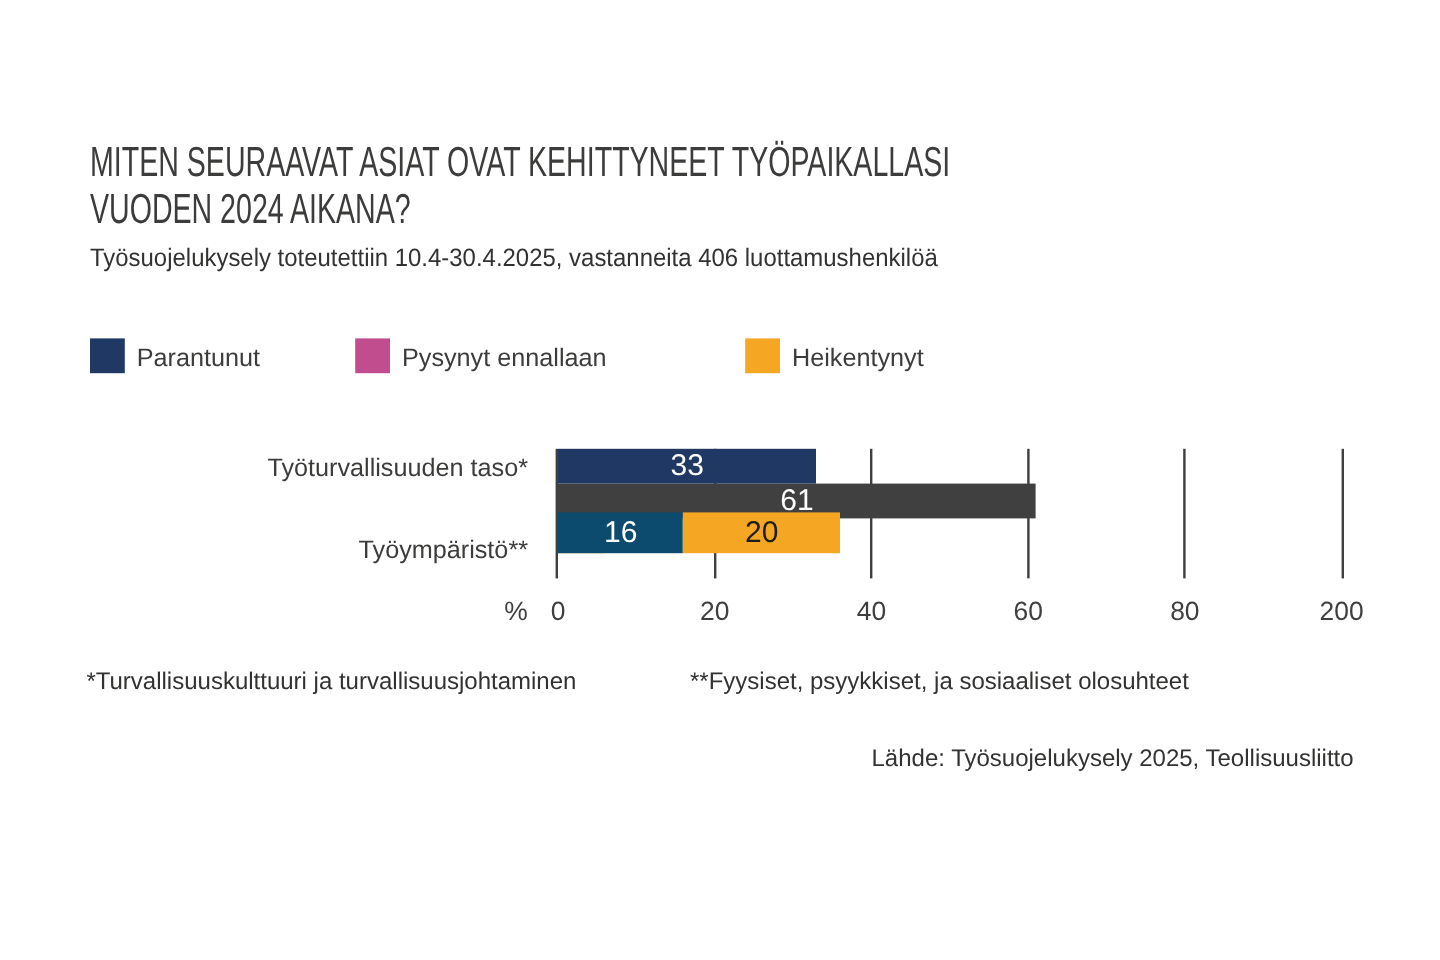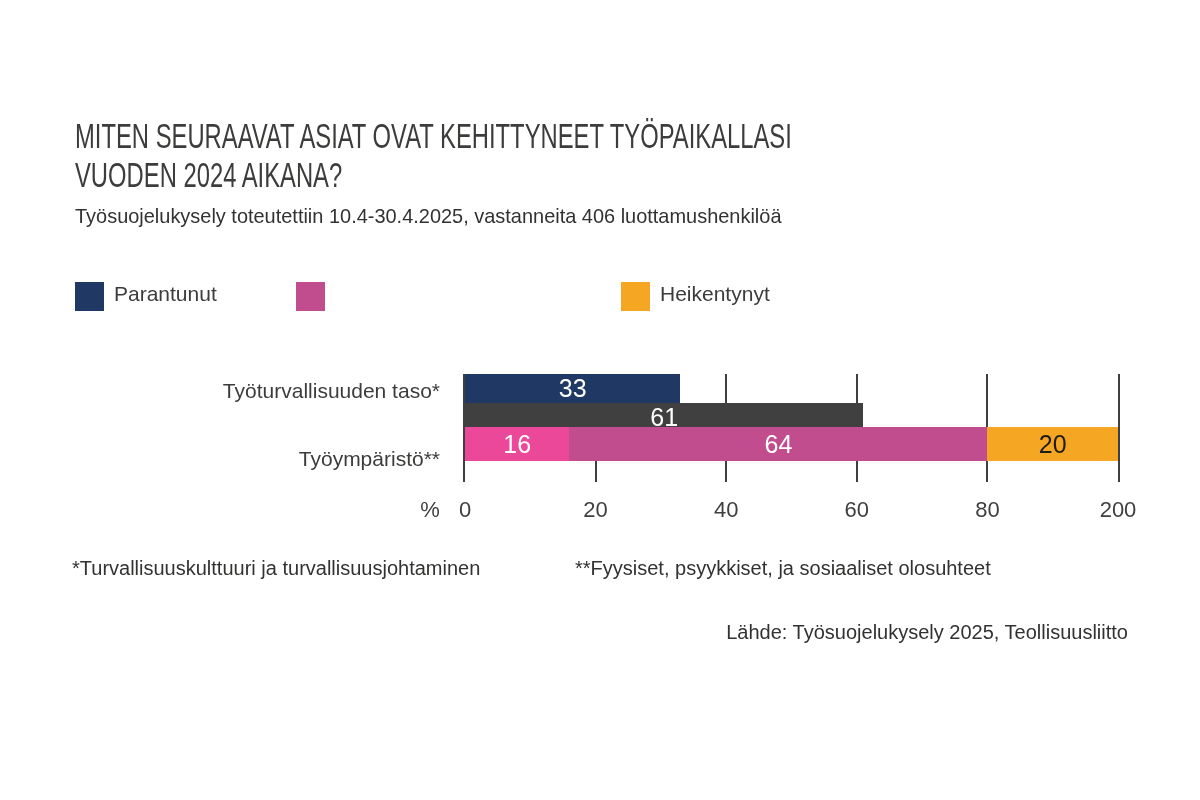--- a/index.html
+++ b/index.html
@@ -13,21 +13,21 @@
     left:75px;top:116px;font-size:35px;line-height:39px;font-weight:400;
     color:#3c3c3b;white-space:nowrap;transform:scaleX(0.68);transform-origin:left top;
     letter-spacing:0;
   }
   
   .subtitle{
     left:75px;top:204px;font-size:21px;color:#323231;white-space:nowrap;
     transform:scaleX(0.95);transform-origin:left top;
   }
   
-  .legend-item{top:282px;height:29px;display:flex;align-items:flex-start;}
+  .legend-item{top:282px;height:29px;display:flex;align-items:flex-end;}
   .legend-item .swatch{width:29px;height:29px;display:inline-block;flex:0 0 auto;}
   .legend-item .legend-label{margin-left:10px;font-size:21px;color:#3c3c3b;white-space:nowrap;}
   #legend-0{left:75px;} #legend-1{left:296px;} #legend-2{left:585px;padding-left:36px;}
   
   .grid-layer{left:465px;top:374px;width:653px;height:108px;z-index:0;}
   .gridline{position:absolute;top:0;width:2px;height:108px;background:#3f3f3f;}
   .bar-track{left:465px;width:653px;height:34px;display:flex;z-index:1;}
   #track-0{top:374px;flex-direction:column;} #track-1{top:427px;}
   .seg{display:flex;align-items:center;justify-content:center;height:100%;}
   .seg span{font-size:25px;}
@@ -50,20 +50,21 @@
 </div>
 
 <div class="abs subtitle">Työsuojelukysely toteutettiin 10.4-30.4.2025, vastanneita 406 luottamushenkilöä</div>
 
 <div class="abs legend-item" id="legend-0">
   <span class="swatch" style="background: rgb(31, 56, 100);"></span>
   <span class="legend-label">Parantunut</span>
 </div>
 <div class="abs legend-item" id="legend-1">
   <span class="swatch" style="background: rgb(194, 77, 142);"></span>
+  <span class="legend-label">Pysynyt ennallaan</span>
 </div>
 <div class="abs legend-item" id="legend-2">
   <span class="swatch" style="background: rgb(245, 166, 35);"></span>
   <span class="legend-label">Heikentynyt</span>
 </div>
 
 <div class="abs grid-layer">
     <div class="gridline" style="background: rgb(63, 63, 63); left: -2px;"></div>
     <div class="gridline" style="background: rgb(63, 63, 63); left: calc(20% - 1px);"></div>
     <div class="gridline" style="background: rgb(63, 63, 63); left: calc(40% - 1px);"></div>
@@ -80,25 +81,22 @@
     <div class="seg" style="width: 61%; background: #404040;">
       <span style="color: rgb(255, 255, 255);">61</span>
     </div>
     <div class="seg" style="width: 6%; background: rgb(245, 166, 35);">
       <span style="color: rgb(29, 29, 27);">6</span>
     </div>
   </div>
 
 <div class="abs row-label" id="rowlabel-1">Työympäristö**</div>
 <div class="abs bar-track" id="track-1">
-    <div class="seg" style="width: 16%; background: #ec4899;">
+    <div class="seg" style="width: 16%; background: #0c4a6e;">
       <span style="color: rgb(255, 255, 255);">16</span>
-    </div>
-    <div class="seg" style="width: 64%; background: rgb(194, 77, 142);">
-      <span style="color: rgb(255, 255, 255);">64</span>
     </div>
     <div class="seg" style="width: 20%; background: rgb(245, 166, 35);">
       <span style="color: rgb(29, 29, 27);">20</span>
     </div>
   </div>
 
 <div class="abs x-unit">%</div>
 <div class="abs x-ticks">
     <div class="tick-label" style="left: 0%;">0</div>
     <div class="tick-label" style="left: 20%;">20</div>

